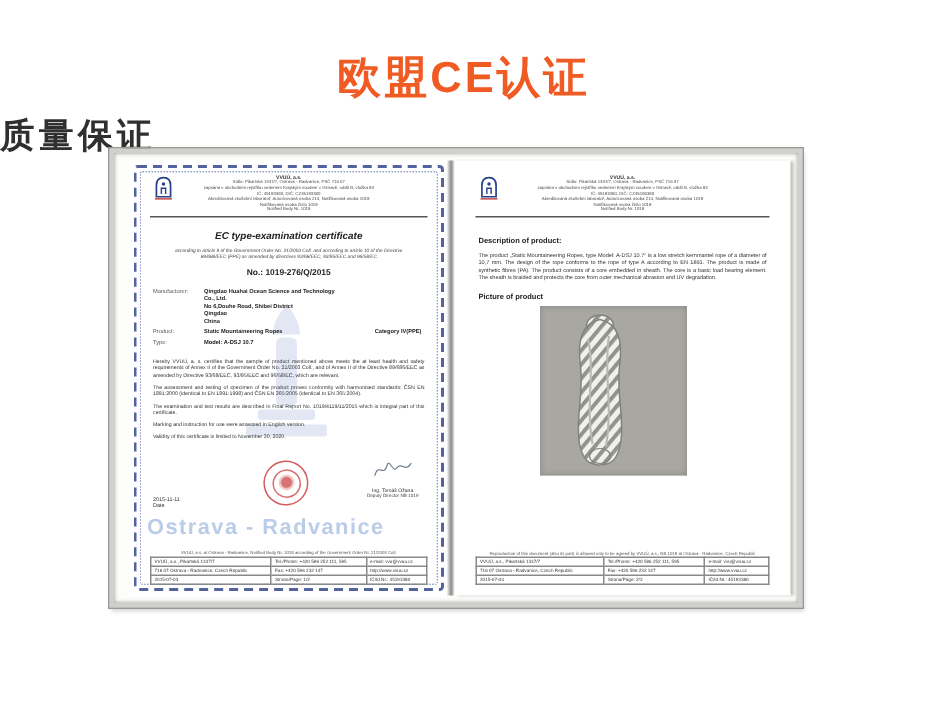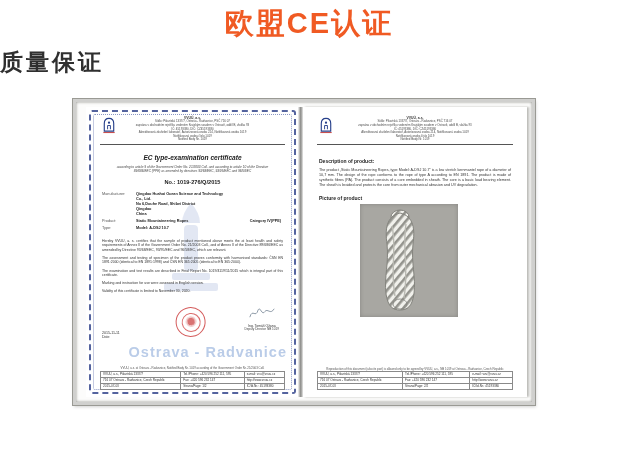--- a/index.html
+++ b/index.html
@@ -1,20 +1,20 @@
 <!DOCTYPE html>
 <html><head>
 <meta charset="utf-8">
 <style>
   * { margin:0; padding:0; box-sizing:border-box; }
   html,body { background:#ffffff; }
   body { font-family:"Liberation Sans", sans-serif; -webkit-text-size-adjust:none; }
   .canvas { position:relative; width:618px; height:475px; background:#fff; overflow:hidden; }
 
-  .main-title { text-align:center; font-size:29px; font-weight:bold; color:#f05a23; margin-top:4px; letter-spacing:2px; }
+  .main-title { text-align:center; font-size:29px; font-weight:bold; color:#f05a23; margin-top:32px; letter-spacing:2px; }
   .sub-title  { text-align:left; font-size:23px; font-weight:bold; color:#2f2f2f; margin-top:3px; letter-spacing:3px; }
 
   .frame { position:absolute; left:73px; top:99px; width:462px; height:306px;
            background:#fcfcfb; border:3px solid #d0d0ce; outline:1px solid #9a9a94;
            box-shadow: inset 0 0 3px rgba(60,60,50,.55), 1px 2px 3px rgba(0,0,0,.18); }
 
   .page { position:absolute; top:5px; height:290px; background:#ffffff; display:flex; flex-direction:column; overflow:hidden; }
   .page-left  { left:10px;  width:213px; }
   .page-right { left:227px; width:224px; box-shadow: 2px 0 2px rgba(70,70,60,.35); }
   .seam { position:absolute; left:222px; top:5px; width:5px; height:290px;
@@ -50,21 +50,21 @@
   .date-block { position:absolute; left:0; bottom:2px; font-size:3.6px; color:#333; }
   .stamp { position:absolute; left:50%; top:2px; transform:translateX(-58%) rotate(-8deg); width:30px; height:30px;
            border:1.4px solid rgba(205,62,62,.85); border-radius:50%; display:flex; align-items:center; justify-content:center; }
   .stamp-inner { width:19px; height:19px; border:1px solid rgba(205,62,62,.75); border-radius:50%;
            background: radial-gradient(circle at 50% 45%, rgba(200,55,55,.7) 0 3.5px, rgba(200,55,55,.25) 4px 5px, transparent 5.5px); }
   .sig-block { position:absolute; right:4px; top:0; text-align:center; }
   .sig-block svg { width:30px; height:15px; }
   .sig-name  { font-size:3.4px; color:#333; line-height:1.2; }
   .sig-title { font-size:3.1px; color:#444; line-height:1.2; }
 
-  .city-watermark { text-align:right; font-size:14.5px; color:#b3c7e6; letter-spacing:1px; margin-top:3px; font-weight:bold; opacity:.9; }
+  .city-watermark { text-align:left; font-size:14.5px; color:#b3c7e6; letter-spacing:1px; margin-top:3px; font-weight:bold; opacity:.9; }
 
   .page-footer { margin-top:auto; padding:0 2px; }
   .footer-note { text-align:center; font-size:2.9px; color:#555; margin-bottom:1.5px; }
   table.contact { width:100%; border-collapse:collapse; font-size:3.1px; color:#333; }
   table.contact td { border:0.5px solid #8a8a8a; padding:0.5px 2px; line-height:1.25; }
 
   .desc-title { margin:13px 4px 0; font-size:5px; font-weight:bold; color:#222; }
   .desc-text  { margin:4px 4px 0; font-size:3.7px; color:#333; line-height:1.35; text-align:justify; }
   .pic-title  { margin:7px 4px 3px; font-size:5px; font-weight:bold; color:#222; }
   .photo { position:relative; margin-left:45px; width:98px; height:113px; background:#a8a7a2;

